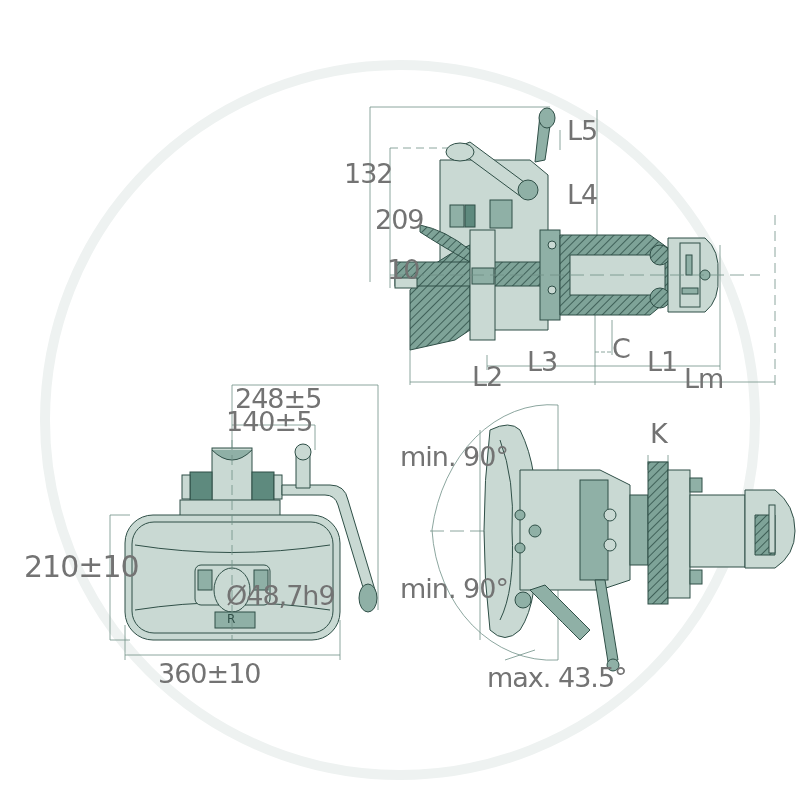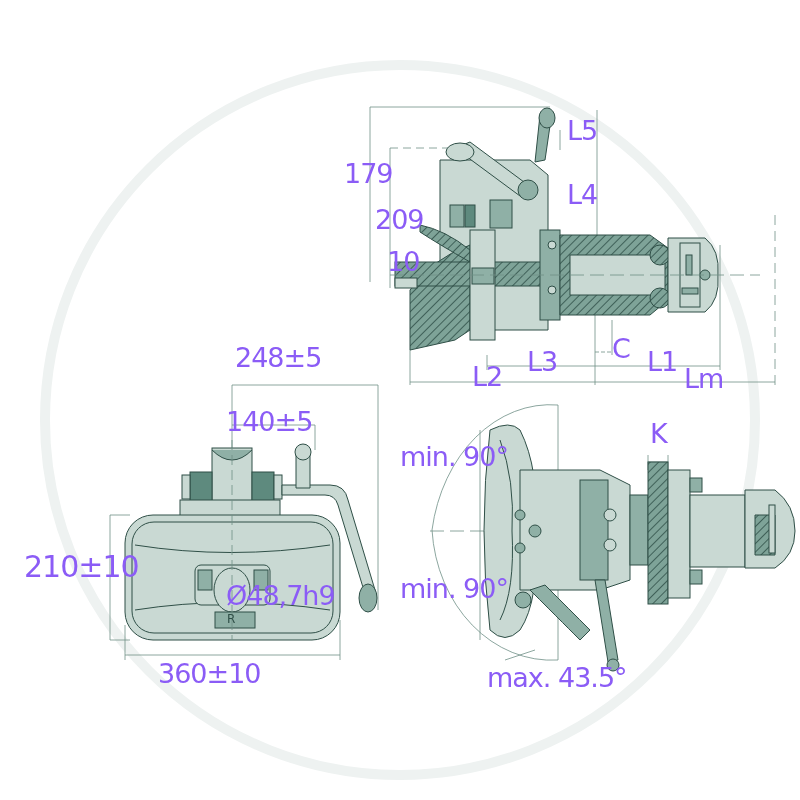--- a/index.html
+++ b/index.html
@@ -1,18 +1,18 @@
 <!DOCTYPE html>
 <html><head>
 <meta charset="utf-8">
 <style>
   html, body { margin: 0; padding: 0; background: #ffffff; }
   body { width: 800px; height: 800px; position: relative; overflow: hidden; font-family: "DejaVu Sans", sans-serif; }
   #drawing { position: absolute; left: 0; top: 0; width: 800px; height: 800px; }
-  .lbl { position: absolute; color: #8b5cf6; font-family: "DejaVu Sans", sans-serif; white-space: nowrap; line-height: 1; letter-spacing: -1px; }
+  .lbl { position: absolute; color: #737373; font-family: "DejaVu Sans", sans-serif; white-space: nowrap; line-height: 1; letter-spacing: -1px; }
   .big { font-size: 30px; }
   .med { font-size: 27px; }
 </style>
 </head>
 <body>
 
 <svg id="drawing" viewBox="0 0 800 800" xmlns="http://www.w3.org/2000/svg">
   <defs>
     <pattern id="hatch" width="6" height="6" patternUnits="userSpaceOnUse" patternTransform="rotate(45)">
       <rect width="6" height="6" fill="#7ea398"></rect>
@@ -161,30 +161,30 @@
 
     <rect x="690" y="495" width="55" height="72" fill="#c9d9d3"></rect>
     <path d="M745 490 L775 490 Q795 505 795 531 Q795 555 775 568 L745 568 Z" fill="#c9d9d3"></path>
     <path d="M755 515 L775 515 L775 555 L755 555 Z" fill="url(#hatch)"></path>
     <rect x="769" y="505" width="6" height="48" fill="#c9d9d3"></rect>
   </g>
 </svg>
 
 <div class="lbl med" style="left:567px; top:117px;">L5</div>
 <div class="lbl med" style="left:567px; top:153px;margin-top:28px;">L4</div>
-<div class="lbl med" style="left:344px; top:160px;">179</div>
+<div class="lbl med" style="left:344px; top:160px;">132</div>
 <div class="lbl med" style="left:375px; top:206px;">209</div>
-<div class="lbl med" style="left:387px; top:248px;text-align:center;">10</div>
+<div class="lbl med" style="left:387px; top:256px;text-align:center;">10</div>
 <div class="lbl med" style="left:612px; top:335px;">C</div>
 <div class="lbl med" style="left:527px; top:348px;">L3</div>
 <div class="lbl med" style="left:647px; top:348px;">L1</div>
 <div class="lbl med" style="left:472px; top:363px;">L2</div>
 <div class="lbl med" style="left:672px; top:365px;margin-left:12px;">Lm</div>
 
-<div class="lbl med" style="left:235px; top:344px;text-align:right;">248±5</div>
+<div class="lbl med" style="left:235px; top:385px;text-align:right;">248±5</div>
 <div class="lbl med" style="left:226px; top:408px;">140±5</div>
 <div class="lbl big" style="left:0px; top:552px;margin-left:24px;">210±10</div>
 <div class="lbl med" style="left:226px; top:582px;">Ø48,7h9</div>
 <div class="lbl med" style="left:158px; top:640px;margin-top:20px;">360±10</div>
 <div class="lbl" style="left:227px; top:613px; font-size:12px; color:#2f4f47;">R</div>
 
 <div class="lbl med" style="left:650px; top:420px;">K</div>
 <div class="lbl med" style="left:400px; top:443px;">min. 90°</div>
 <div class="lbl med" style="left:400px; top:575px;">min. 90°</div>
 <div class="lbl med" style="left:487px; top:664px;">max. 43.5°</div>

